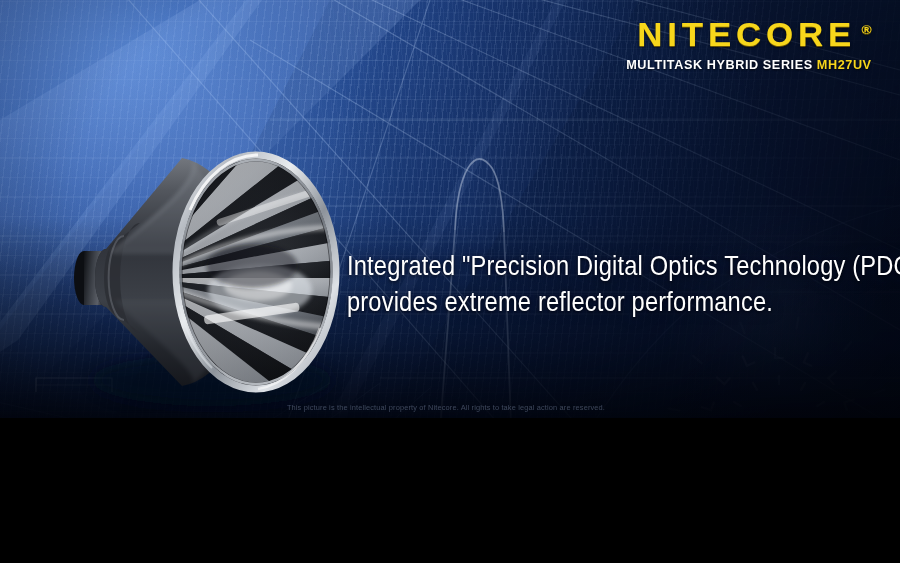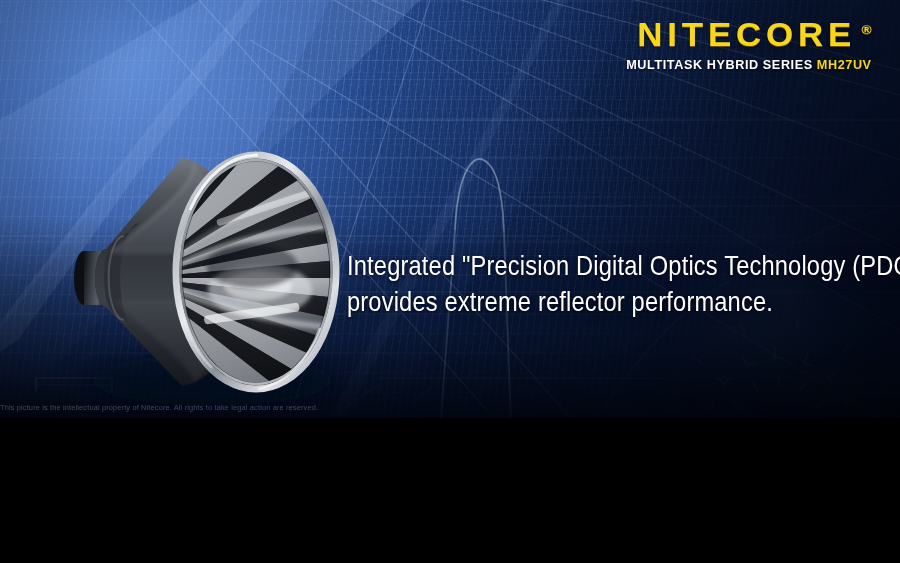--- a/index.html
+++ b/index.html
@@ -99,21 +99,21 @@
     font-size:27.5px;line-height:1.30;
     font-weight:400;color:#ffffff;
     letter-spacing:.2px;
     transform:scaleX(.86);transform-origin:left top;
     text-shadow:0 1px 4px rgba(0,0,0,.75), 0 0 14px rgba(10,25,60,.85);
   }
   #headline .line{display:block;white-space:nowrap;}
 
   #copyright{
     position:absolute;left:0;right:8px;bottom:6px;
-    text-align:left;
+    text-align:center;
     font-family:"Liberation Sans", sans-serif;
     font-size:7.4px;letter-spacing:.15px;
     color:rgba(150,165,195,.40);
     white-space:nowrap;
   }
 </style>
 </head>
 <body>
 
 <div id="stage">

